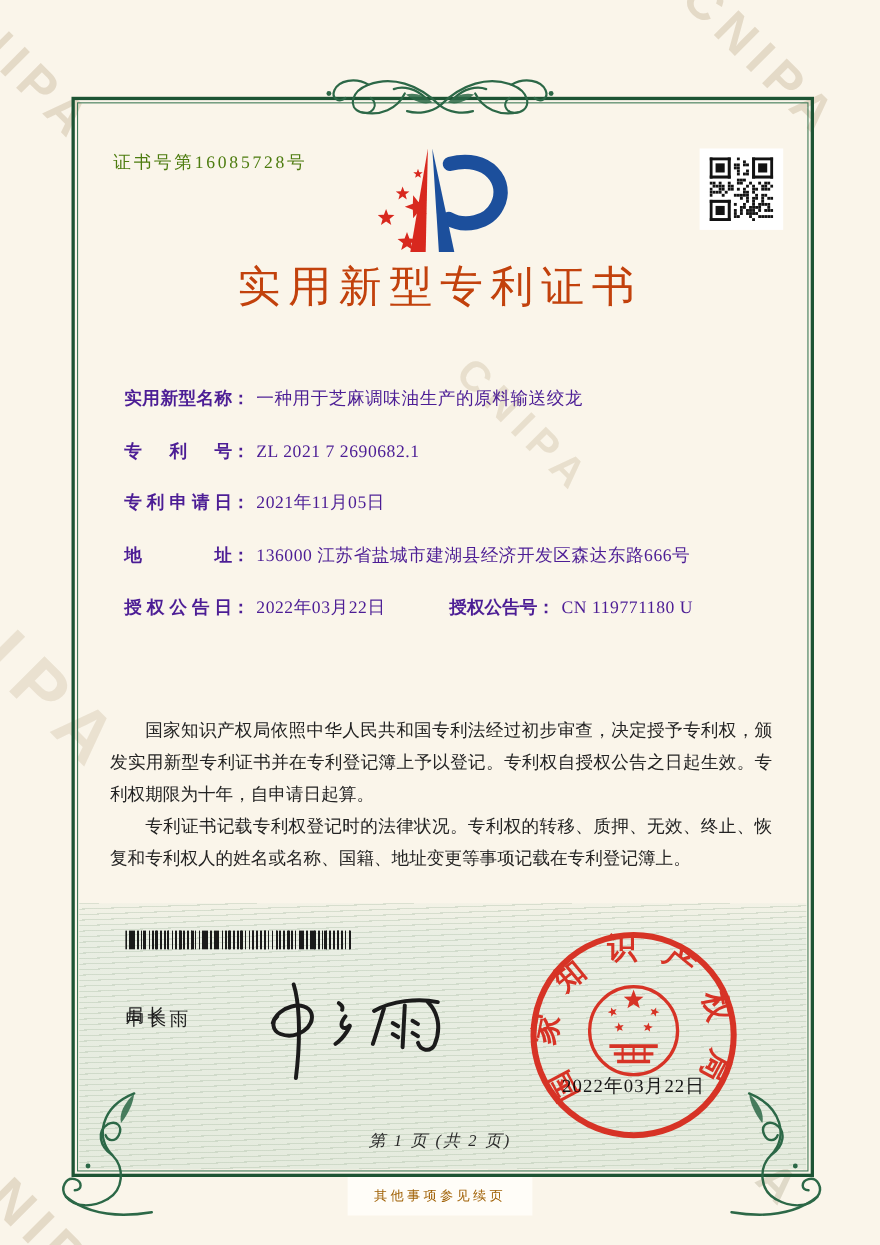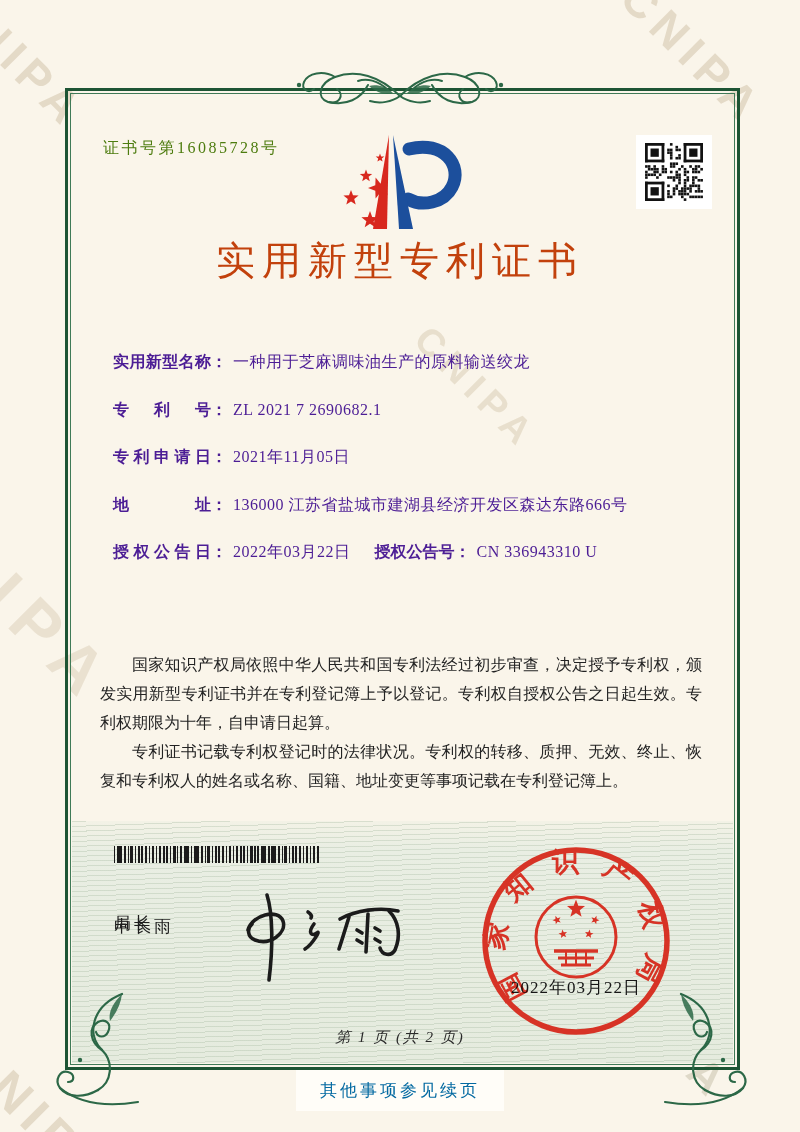--- a/index.html
+++ b/index.html
@@ -55,21 +55,21 @@
     font-size:39px;font-weight:400;letter-spacing:7px;color:#c2410c;
   }
   .fields{position:absolute;left:113px;top:352px;width:612px;font-size:16px;color:#4c1d95;}
   .frow{height:47.5px;white-space:nowrap;}
   .flabel{
     display:inline-block;width:98px;text-align:justify;text-align-last:justify;
     vertical-align:top;font-weight:600;
   }
   .fcolon{font-weight:600;}
   .fvalue{padding-left:6px;letter-spacing:.5px;}
-  .flabel2{margin-left:24px;font-weight:600;}
+  .flabel2{margin-left:58px;font-weight:600;}
   .paras{
     position:absolute;left:100px;top:650px;width:602px;
     font-size:16px;line-height:29px;text-align:justify;color:#232323;
   }
   .paras p{margin:0;text-indent:2em;}
   .barcode{
     position:absolute;left:114px;top:846px;width:206px;height:17px;
     background-image:
       repeating-linear-gradient(90deg,#1b1b1b 0 1.5px,rgba(0,0,0,0) 1.5px 3.5px),
       repeating-linear-gradient(90deg,rgba(0,0,0,0) 0 5px,#1b1b1b 5px 7px,rgba(0,0,0,0) 7px 11px);
@@ -85,21 +85,21 @@
   .seal-date{
     position:absolute;left:478px;top:976px;width:196px;text-align:center;
     font-size:17px;letter-spacing:1px;color:#161616;mix-blend-mode:multiply;z-index:4;
   }
   .page-footer{
     position:absolute;left:0;top:1028px;width:100%;text-align:center;
     font-size:15px;letter-spacing:2px;color:#2a2a2a;font-style:italic;
   }
   .cont-note{
     position:absolute;left:50%;top:1070px;transform:translateX(-50%);
-    background:#fffdf8;padding:9px 24px;font-size:17px;letter-spacing:3px;color:#0369a1;
+    background:#fffdf8;padding:9px 24px;font-size:12px;letter-spacing:3px;color:#a16207;
     white-space:nowrap;
     text-align:right;
   }
 </style>
 </head>
 <body>
 
 <div class="wm wm1">CNIPA</div>
 <div class="wm wm2">CNIPA</div>
 <div class="wm wm3">CNIPA</div>
@@ -295,21 +295,21 @@
       </svg>
   </div>
 
   <div class="title">实用新型专利证书</div>
 
   <div class="fields">
       <div class="frow"><span class="flabel">实用新型名称</span><span class="fcolon">：</span><span class="fvalue">一种用于芝麻调味油生产的原料输送绞龙</span></div>
       <div class="frow"><span class="flabel">专利号</span><span class="fcolon">：</span><span class="fvalue">ZL 2021 7 2690682.1</span></div>
       <div class="frow"><span class="flabel">专利申请日</span><span class="fcolon">：</span><span class="fvalue">2021年11月05日</span></div>
       <div class="frow"><span class="flabel">地址</span><span class="fcolon">：</span><span class="fvalue">136000 江苏省盐城市建湖县经济开发区森达东路666号</span></div>
-      <div class="frow"><span class="flabel">授权公告日</span><span class="fcolon">：</span><span class="fvalue">2022年03月22日</span><span class="flabel2">授权公告号：</span><span class="fvalue">CN 336943310 U</span></div>
+      <div class="frow"><span class="flabel">授权公告日</span><span class="fcolon">：</span><span class="fvalue">2022年03月22日</span><span class="flabel2">授权公告号：</span><span class="fvalue">CN 119771180 U</span></div>
     </div>
 
   <div class="paras">
       <p>国家知识产权局依照中华人民共和国专利法经过初步审查，决定授予专利权，颁发实用新型专利证书并在专利登记簿上予以登记。专利权自授权公告之日起生效。专利权期限为十年，自申请日起算。</p>
       <p>专利证书记载专利权登记时的法律状况。专利权的转移、质押、无效、终止、恢复和专利权人的姓名或名称、国籍、地址变更等事项记载在专利登记簿上。</p>
     </div>
 
   <div class="barcode"></div>
 
   <div class="signer-title">局长</div>

